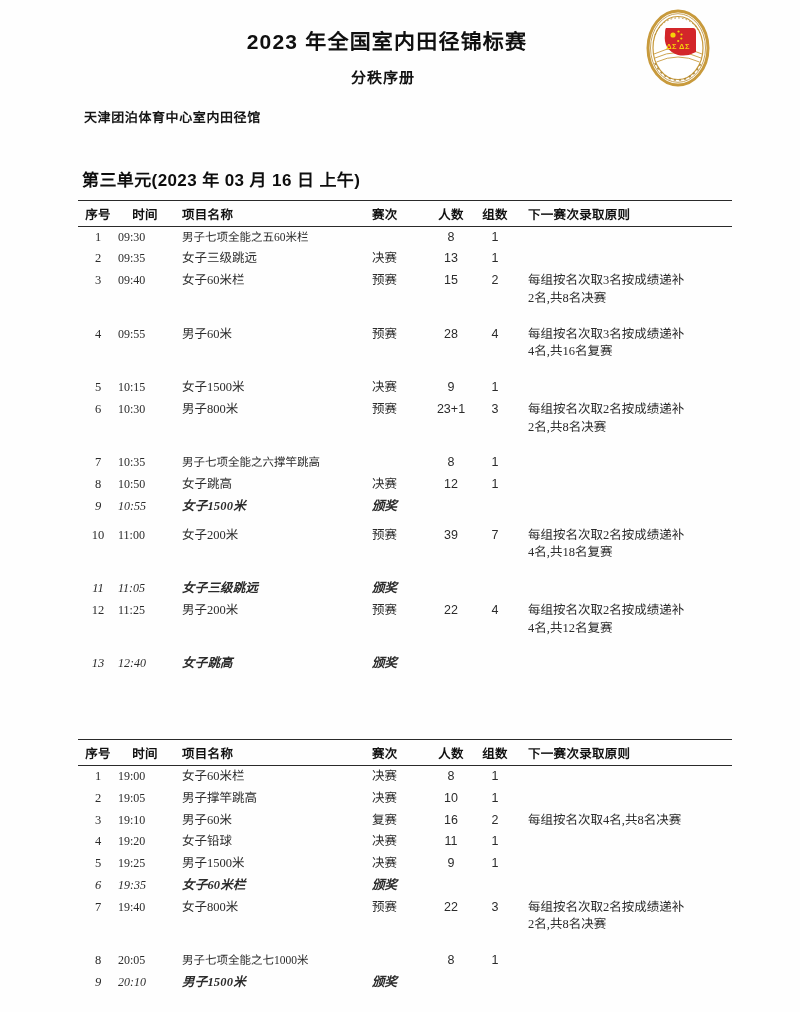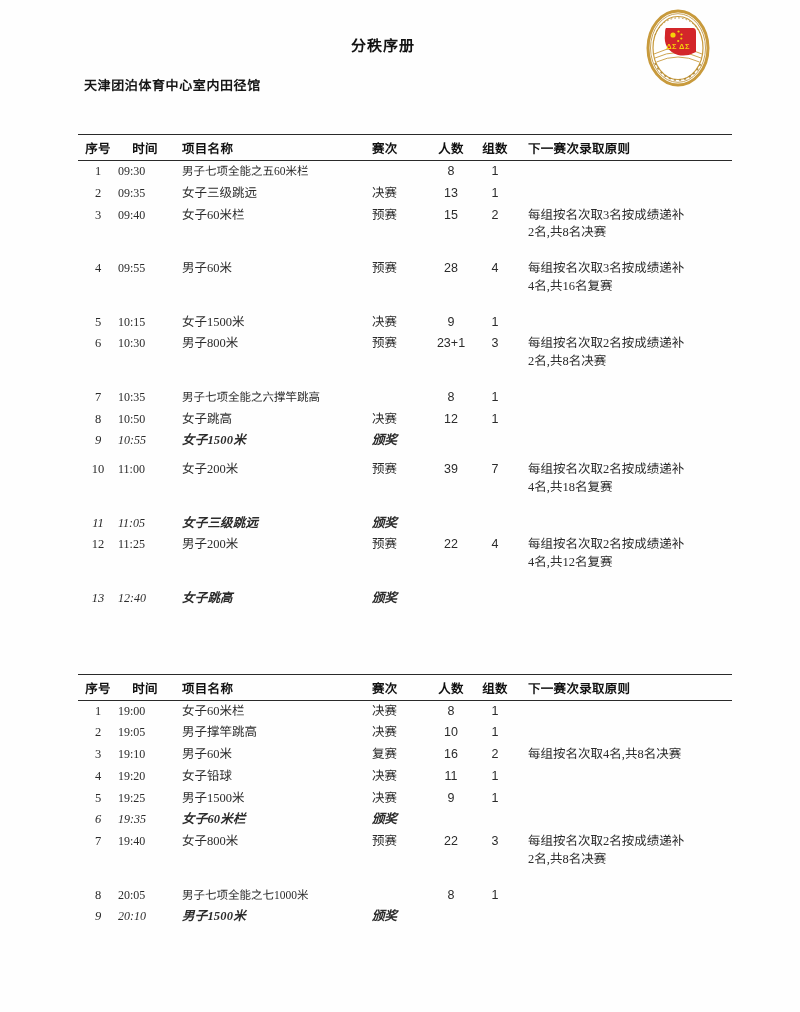--- a/index.html
+++ b/index.html
@@ -173,26 +173,28 @@
           <circle cx="38.5" cy="23.5" r="1.1"></circle>
           <circle cx="41.5" cy="26.5" r="1.1"></circle>
           <circle cx="41.3" cy="30.5" r="1.1"></circle>
           <circle cx="38.2" cy="33" r="1.1"></circle>
         </g>
 
         <text x="38" y="41" font-family="'Liberation Sans',sans-serif" font-size="7.5" font-weight="bold" fill="#f5d20a" text-anchor="middle" letter-spacing="0.4">ΔΣ ΔΣ</text>
       </svg>
     </div>
 
+    <div class="doc-title">2023 年全国室内田径锦标赛</div>
     <div class="doc-subtitle">分秩序册</div>
     <div class="venue">天津团泊体育中心室内田径馆</div>
   </div>
 
   <div id="sections-root">
       <div class="section" id="section-0">
+        <div class="section-title">第三单元(2023 年 03 月 16 日  上午)</div>
         <table class="sched">
           <thead>
             <tr>
               <th class="c-no">序号</th>
               <th class="c-time">时间</th>
               <th class="c-name">项目名称</th>
               <th class="c-round">赛次</th>
               <th class="c-count">人数</th>
               <th class="c-groups">组数</th>
               <th class="c-rule">下一赛次录取原则</th>

